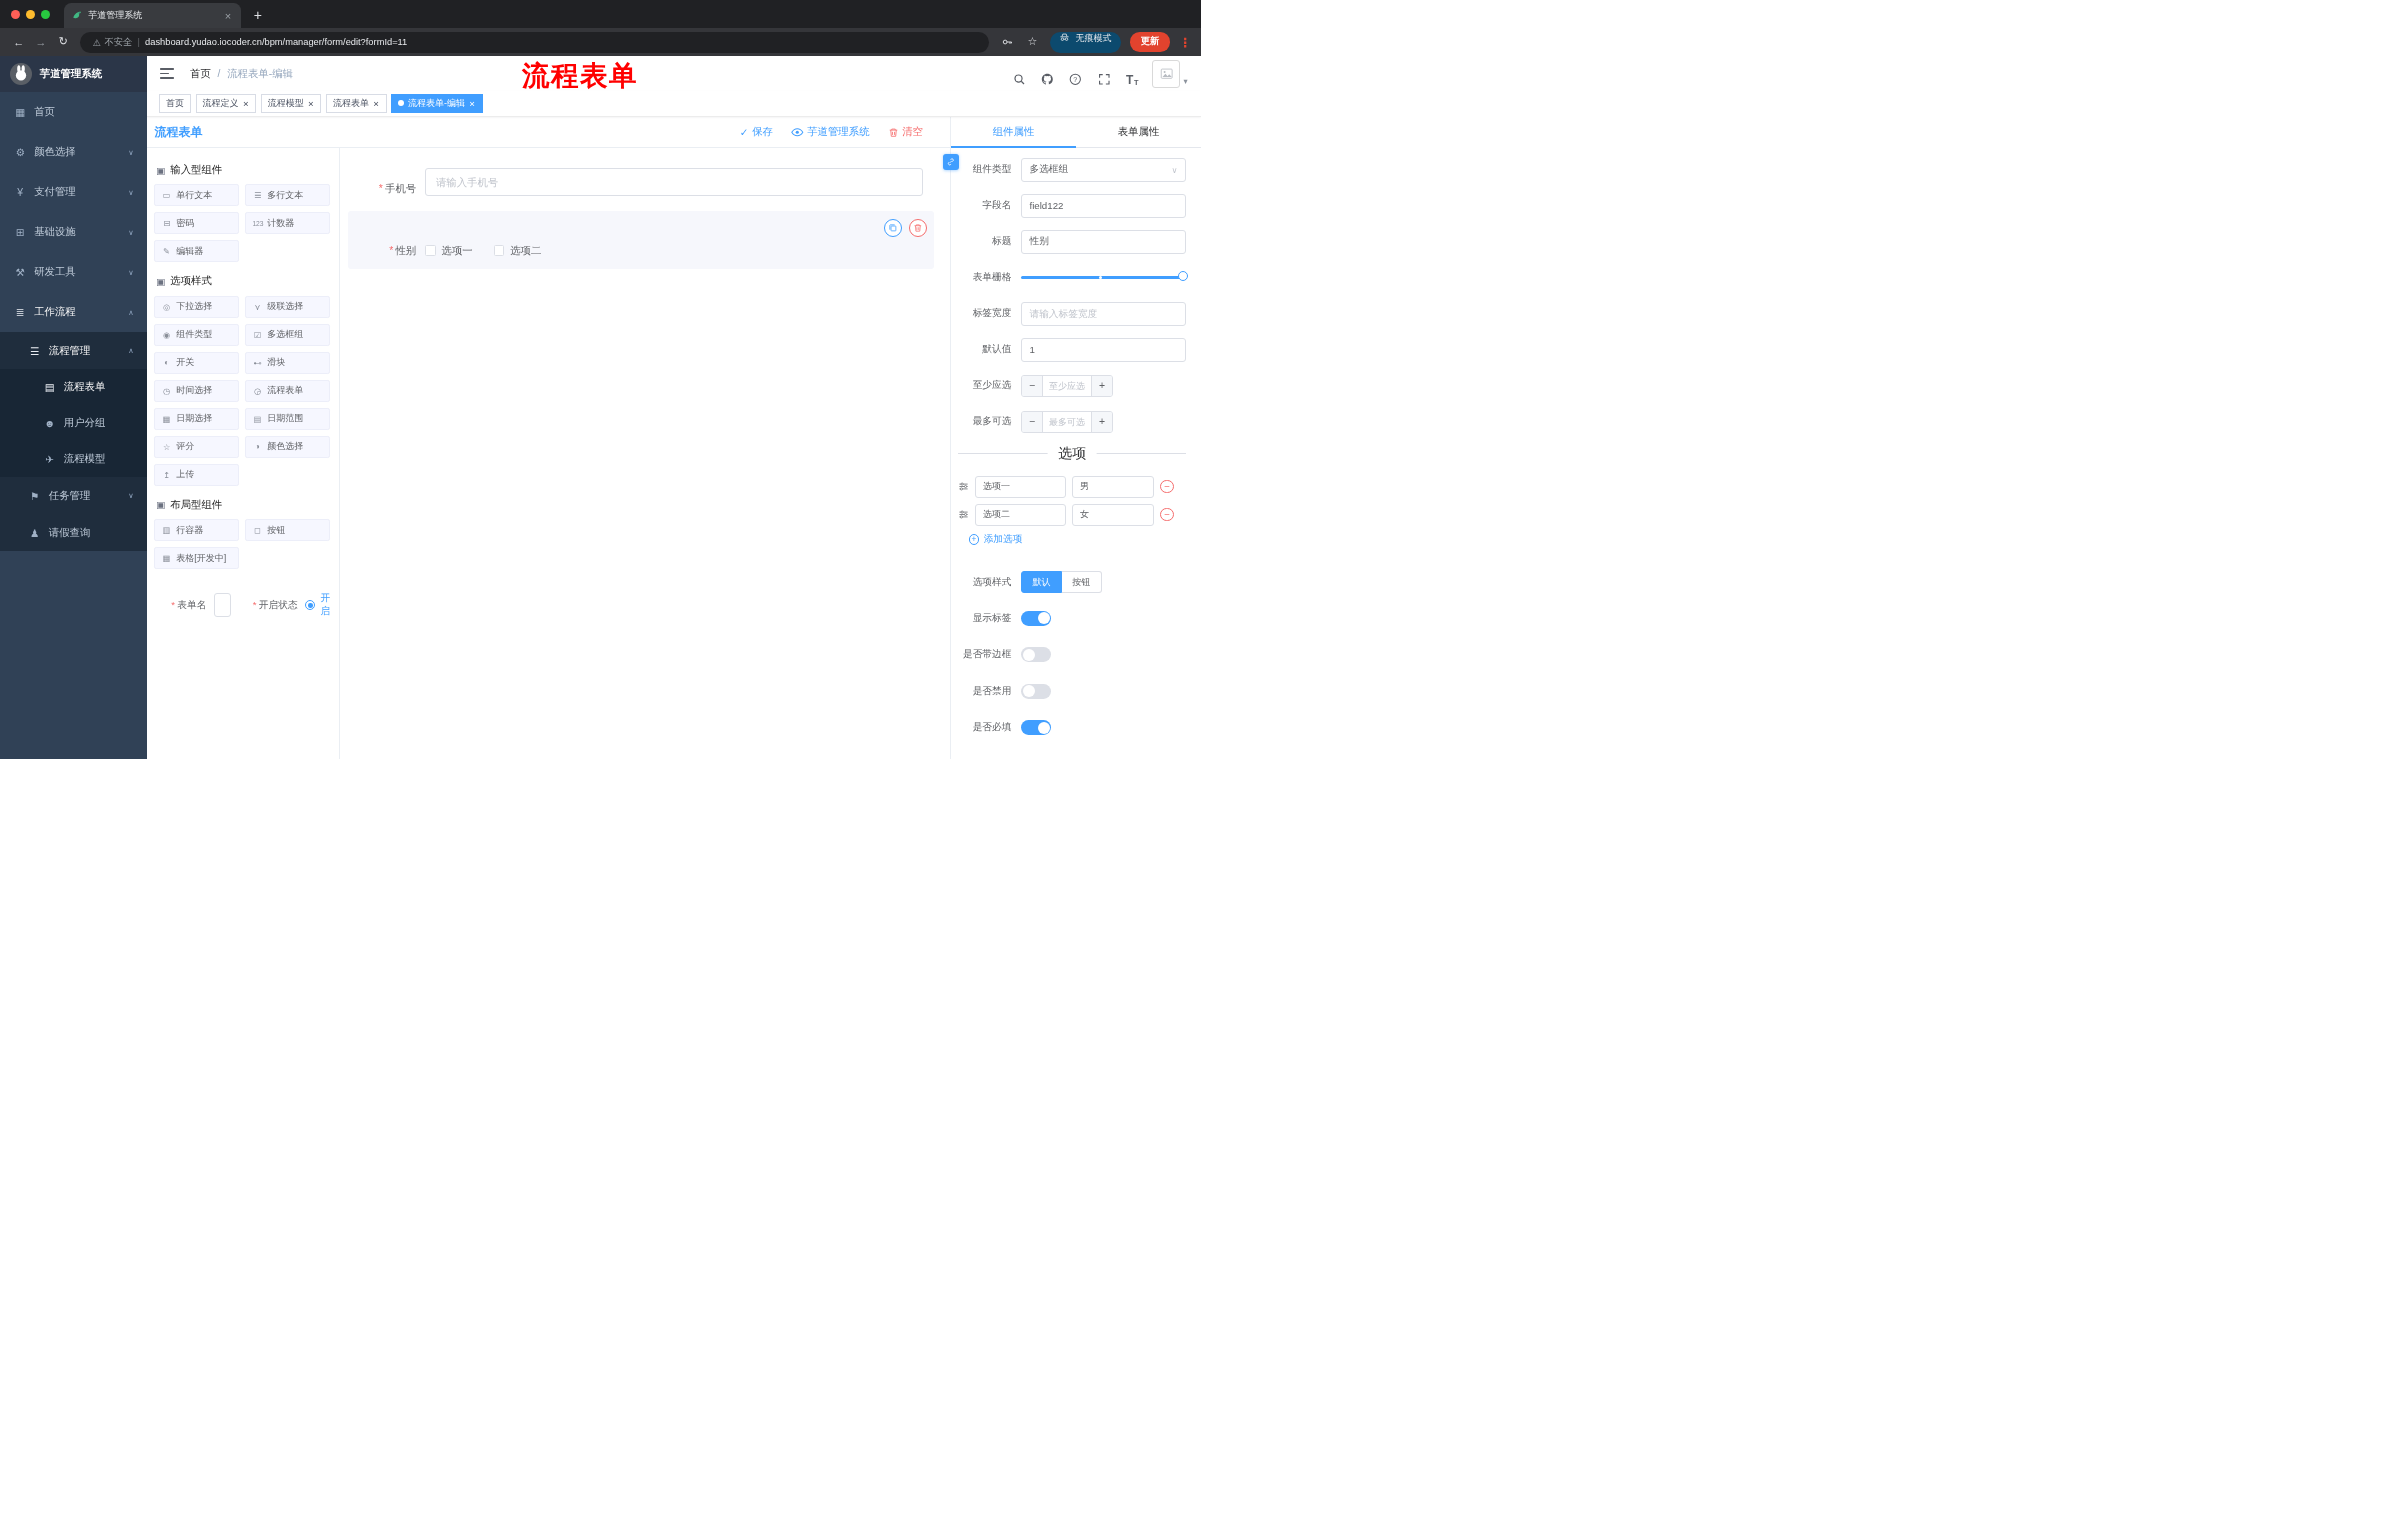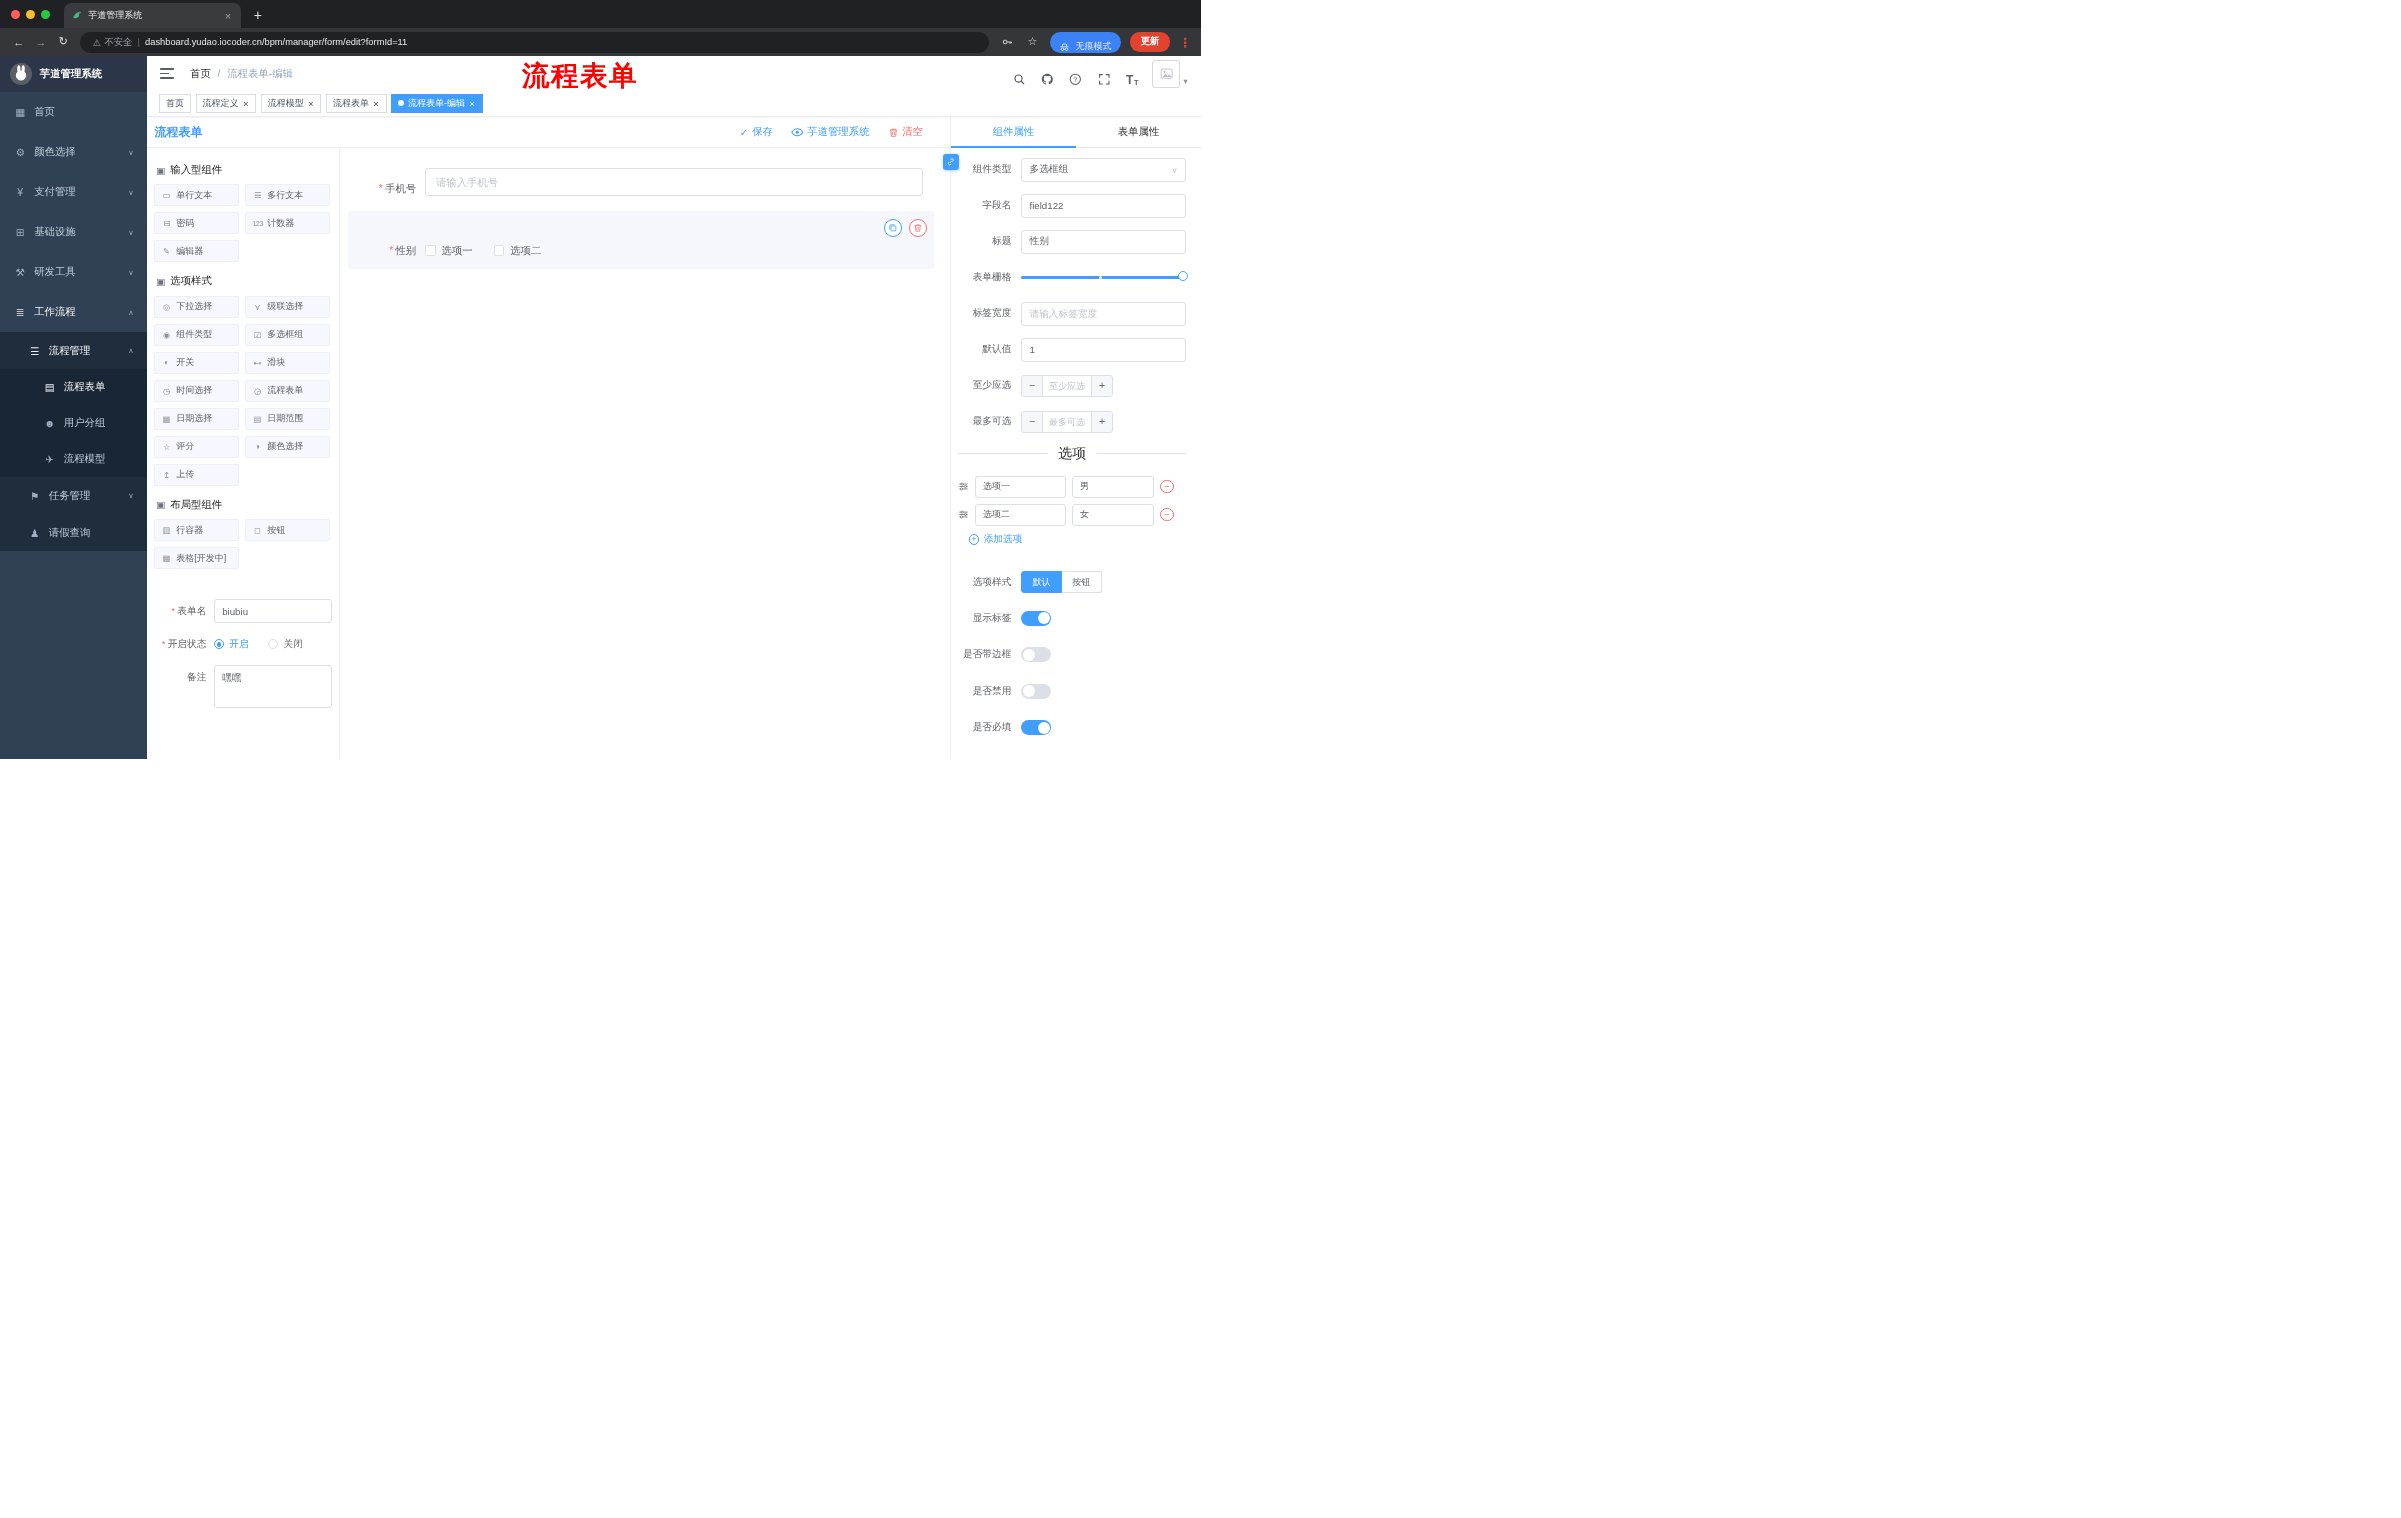--- a/index.html
+++ b/index.html
@@ -16,21 +16,21 @@
 .newtab{width:21px;height:21px;color:#dfe1e5;font-size:14px;display:flex;align-items:center;justify-content:center;margin:0 0 3px 6px;cursor:pointer}
 .urlbar{height:28px;background:#35363a;display:flex;align-items:center;padding:0 9px;gap:3px;flex:none}
 .nav-btn{width:19.3px;height:19.3px;border-radius:50%;color:#dfe1e5;font-size:11px;display:flex;align-items:center;justify-content:center;cursor:pointer}
 .nav-btn.dim{color:#9aa0a6}
 .addr{flex:1;height:21px;background:#202124;border-radius:10.4px;display:flex;align-items:center;padding:0 12px;color:#bdc1c6;font-size:9.3px;gap:5.2px;margin:0 7.4px 0 4.5px;min-width:0}
 .addr-warn{color:#9aa0a6;display:flex;align-items:center;gap:3.7px}
 .addr-sep{color:#5f6368}
 .addr-url{color:#e8eaed;white-space:nowrap;overflow:hidden}
 .urlbar-right{display:flex;align-items:center;gap:9px}
 .u-icon{width:16.3px;height:16.3px;display:flex;align-items:center;justify-content:center;color:#dadce0;font-size:11px;cursor:pointer}
-.chip{height:21px;border-radius:10.4px;background:#3b82f6;color:#e8eaed;font-size:9px;display:flex;align-items:flex-end;gap:5.2px;padding:0 9.7px}
+.chip{height:21px;border-radius:10.4px;background:#0c4a6e;color:#e8eaed;font-size:9px;display:flex;align-items:flex-start;gap:5.2px;padding:0 9.7px}
 .update-pill{height:19.3px;border-radius:9.7px;background:#e2432e;color:#fff;font-size:9.3px;font-weight:bold;display:flex;align-items:center;padding:0 10.4px;cursor:pointer}
 .menu-dots{color:#e2432e;font-size:12.6px;width:13.4px;text-align:center;font-weight:bold;cursor:pointer}
 
 .app{flex:1;display:flex;min-height:0}
 .sidebar{width:147px;background:#304156;color:#bfcbd9;flex:none;display:flex;flex-direction:column;overflow:hidden}
 .logo-row{height:36px;display:flex;align-items:center;gap:7.4px;padding:0 10.4px;background:#2b3648;flex:none}
 .logo-title{color:#fff;font-size:10.4px;font-weight:bold;white-space:nowrap}
 .menu{flex:1;overflow:hidden}
 .menu-item{display:flex;align-items:center;gap:7.4px;height:40px;padding:0 13.4px;font-size:10.4px;cursor:pointer;white-space:nowrap}
 .mi-icon{width:13.4px;text-align:center;font-size:10.4px;color:#9fb0c5;flex:none}
@@ -72,21 +72,21 @@
 .action{display:flex;align-items:center;gap:3.7px;color:#409eff;cursor:pointer}
 .action.danger{color:#f56c6c}
 .ws-body{flex:1;display:flex;min-height:0}
 
 .components-panel{width:193px;border-right:0.7px solid #eaeef3;padding:3px 7.4px 0 7.4px;overflow:hidden;flex:none}
 .group-title{display:flex;align-items:center;gap:5.2px;font-size:10.4px;color:#252525;margin:12px 0 7.4px 1.5px;font-weight:400}
 .g-icon{color:#6b7180;font-size:9.7px}
 .comp-grid{display:flex;flex-wrap:wrap;gap:6px}
 .comp-item{width:85px;height:22px;background:#f6f7ff;border:0.7px solid #eceef9;border-radius:2.2px;display:flex;align-items:center;gap:4.5px;padding:0 6px;font-size:9px;color:#606266;cursor:move;white-space:nowrap;overflow:hidden}
 .c-icon{color:#8a8f99;font-size:8.2px;flex:none;width:10.4px;text-align:center}
-.meta-form{margin-top:30px;display:flex;flex-direction:column;gap:9px}
+.meta-form{margin-top:24px;display:flex;flex-direction:row;gap:15px}
 .meta-row{display:flex;align-items:flex-start;gap:7.4px}
 .meta-label{width:52px;text-align:right;font-size:9.7px;color:#606266;line-height:24px;flex:none;white-space:nowrap}
 .star{color:#f56c6c;margin-right:2.2px}
 .meta-ctrl{flex:1;min-width:0}
 .el-input{height:24px;border:0.7px solid #dcdfe6;border-radius:3px;width:100%;padding:0 7.4px;font-size:9.7px;color:#606266;background:#fff;outline:none}
 textarea.el-input{height:43px;padding:4.5px 7.4px;resize:none;font-family:inherit;line-height:1.5}
 .radio-group{display:flex;gap:19.3px;align-items:center;height:24px}
 .radio{display:flex;align-items:center;gap:5.2px;font-size:9.7px;color:#606266;cursor:pointer}
 .radio-dot{width:10.4px;height:10.4px;border-radius:50%;border:0.7px solid #dcdfe6;background:#fff;position:relative;flex:none}
 .radio.checked{color:#409eff}

